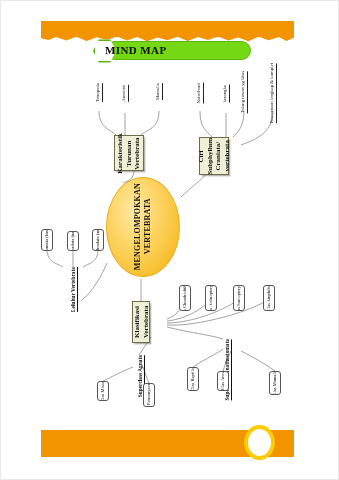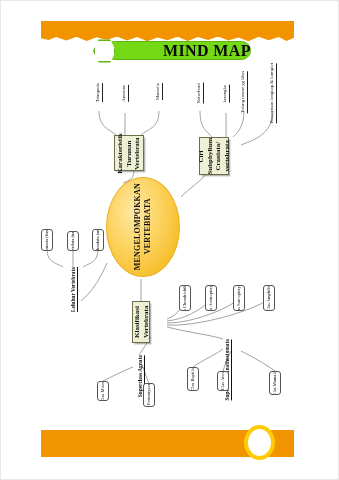--- a/index.html
+++ b/index.html
@@ -71,22 +71,22 @@
     border-radius: 10px;
     box-sizing: border-box;
   }
   .title-text {
     position: absolute;
     left: 104px;
     top: 40px;
     width: 146px;
     height: 22px;
     line-height: 19px;
-    text-align: right;
-    font-size: 16px;
+    text-align: left;
+    font-size: 11px;
     font-weight: bold;
     color: #0a0a0a;
     letter-spacing: 0.4px;
   }
   .title-hex {
     position: absolute;
     left: 92px;
     top: 38px;
     width: 23px;
     height: 24px;

